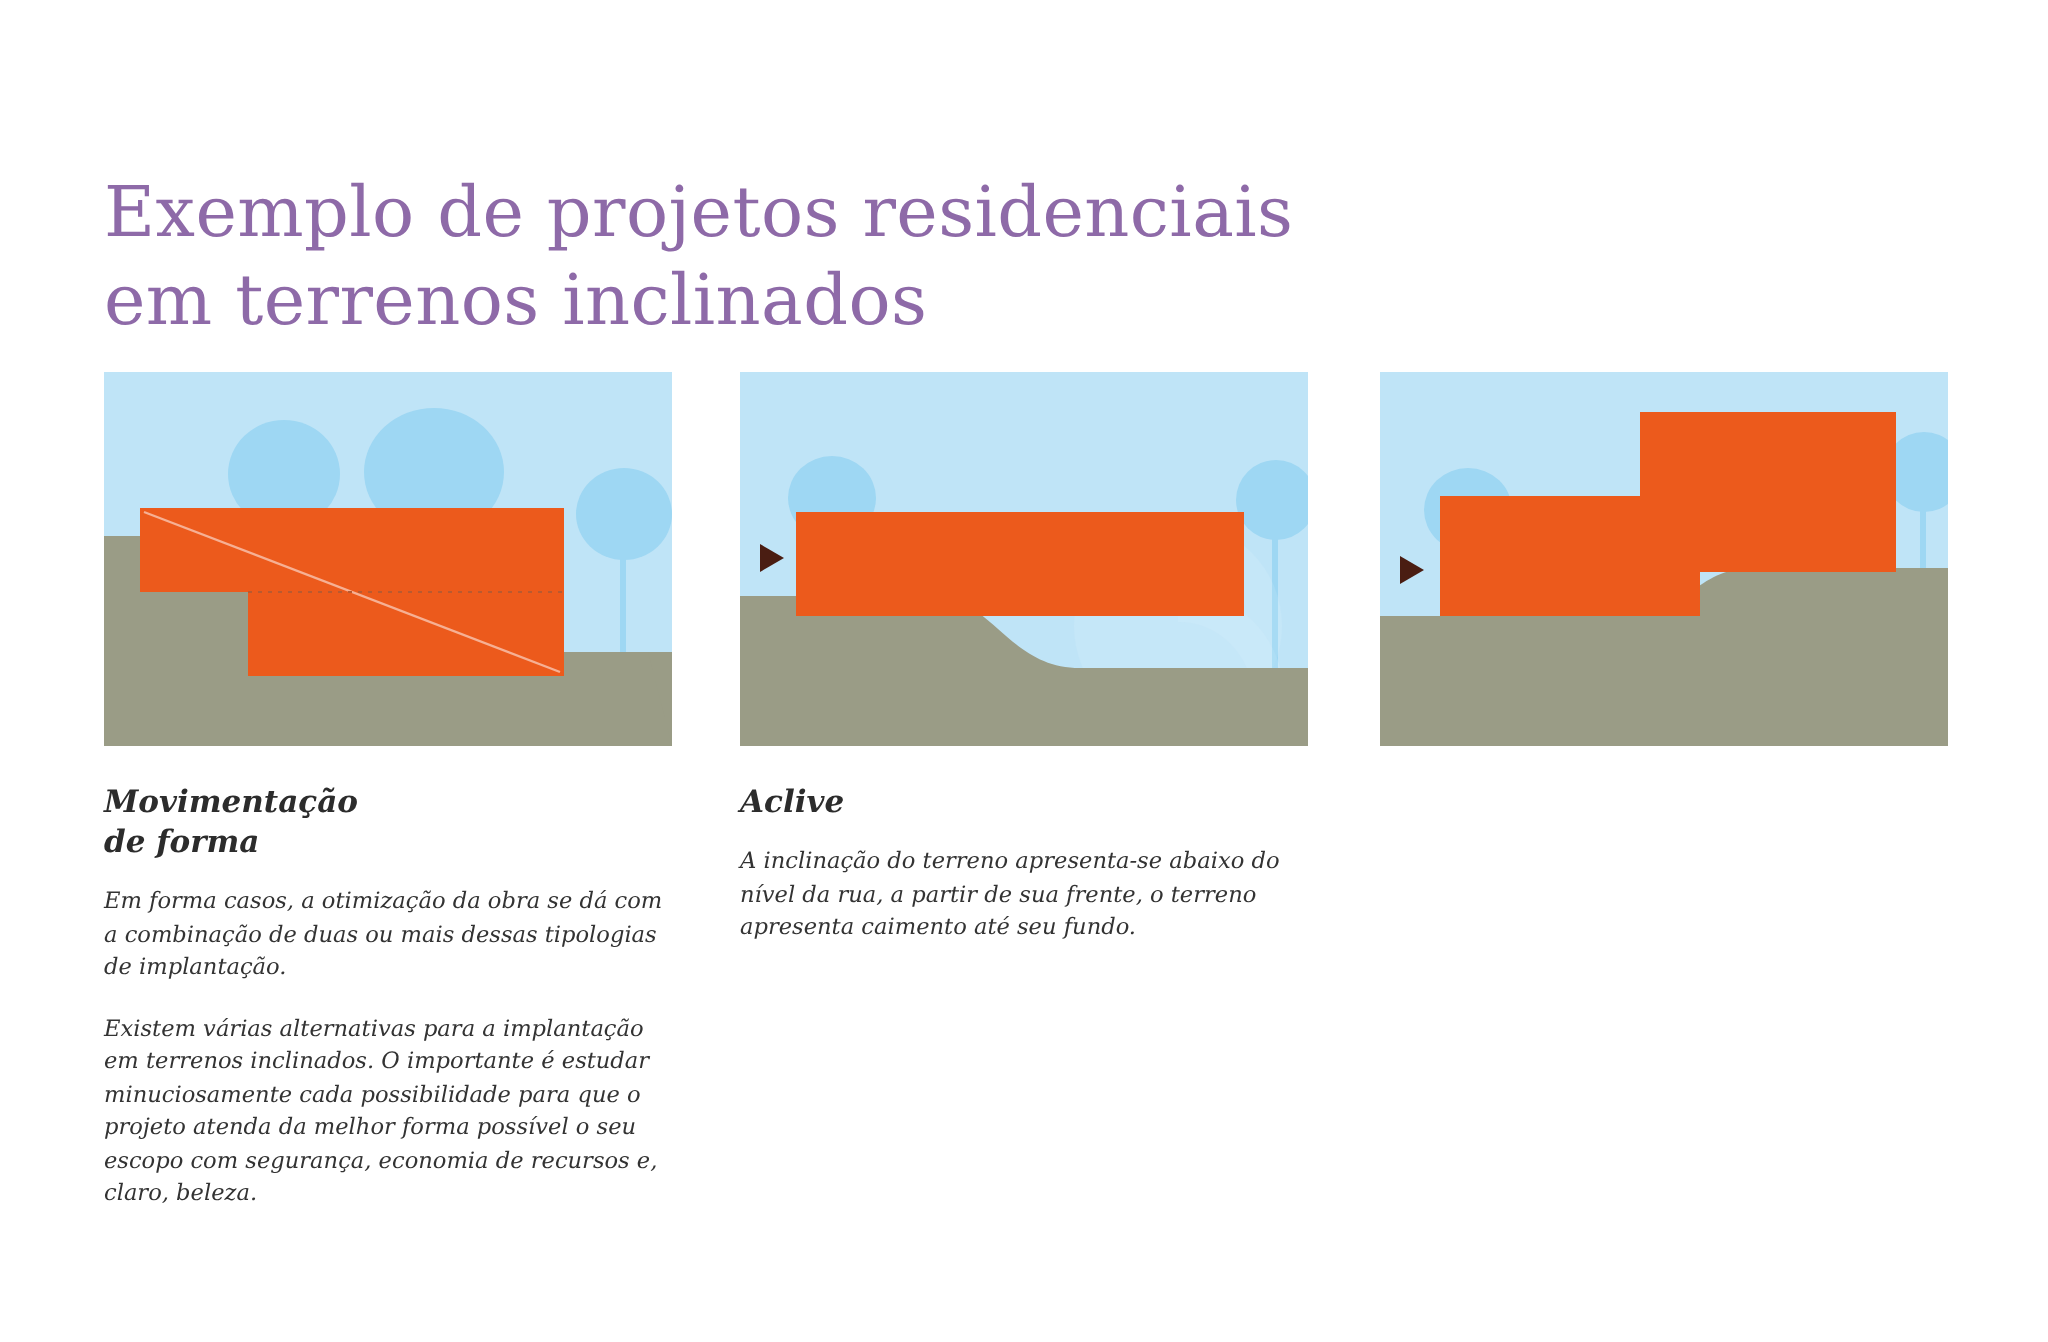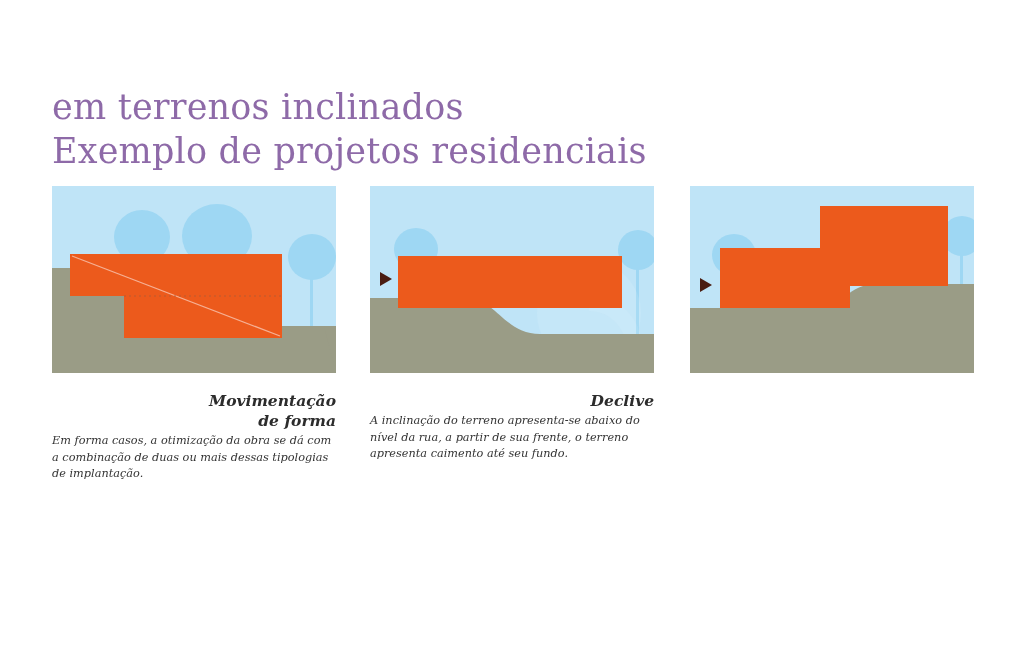--- a/index.html
+++ b/index.html
@@ -106,43 +106,42 @@
   }
 
   .card-title {
     margin-top: 18px;
     color: #2c2c2c;
     font-family: "DejaVu Serif", serif;
     font-style: italic;
     font-weight: bold;
     font-size: 15.5px;
     line-height: 20px;
-    text-align: right;
   }
   .card-body {
-    margin-top: 2px;
+    margin-top: 12px;
     color: #333333;
     font-family: "DejaVu Serif", serif;
     font-style: italic;
     font-size: 11.3px;
     line-height: 16.5px;
   }
   .card-body p {
     margin: 0 0 14px 0;
   }
   .card-body p:last-child { margin-bottom: 0; }
 </style>
 </head>
 <body>
 
 <div class="page">
 
   <h1 class="title">
+    <span class="title-line">Exemplo de projetos residenciais</span>
     <span class="title-line">em terrenos inclinados</span>
-    <span class="title-line">Exemplo de projetos residenciais</span>
   </h1>
 
   <div class="cards">
 
     <div class="card card-1">
       <div class="illus">
         <div class="sky"></div>
 
         <div class="tree" style="left:62px; top:24px;">
           <div class="canopy" style="left:0; top:0; width:56px; height:54px;"></div>
@@ -172,20 +171,21 @@
         </svg>
       </div>
 
       <div class="card-title">
         <span>Movimentação</span><br>
         <span>de forma</span>
       </div>
 
       <div class="card-body">
         <p>Em forma casos, a otimização da obra se dá com a combinação de duas ou mais dessas tipologias de implantação.</p>
+        <p>Existem várias alternativas para a implantação em terrenos inclinados. O importante é estudar minuciosamente cada possibilidade para que o projeto atenda da melhor forma possível o seu escopo com segurança, economia de recursos e, claro, beleza.</p>
       </div>
     </div>
 
     <div class="card card-2">
       <div class="illus">
         <div class="sky"></div>
 
         <div class="tree" style="left:24px; top:42px;">
           <div class="canopy" style="left:0; top:0; width:44px; height:42px;"></div>
           <div class="trunk" style="left:20px; top:38px; height:72px;"></div>
@@ -203,21 +203,21 @@
         <svg class="ground" style="left:0; top:96px; width:284px; height:91px; background:transparent;" viewBox="0 0 284 91" preserveAspectRatio="none">
           <path d="M0,16 L96,16 C126,16 134,52 170,52 L284,52 L284,91 L0,91 Z" fill="#9a9c86"></path>
         </svg>
 
         <div class="house" style="left:28px; top:70px; width:224px; height:52px;"></div>
 
         <div class="arrow-marker" style="left:10px; top:86px;"></div>
       </div>
 
       <div class="card-title">
-        <span>Declive</span>
+        <span>Aclive</span>
       </div>
 
       <div class="card-body">
         <p>A inclinação do terreno apresenta-se abaixo do nível da rua, a partir de sua frente, o terreno apresenta caimento até seu fundo.</p>
       </div>
     </div>
 
     <div class="card card-3">
       <div class="illus">
         <div class="sky"></div>

